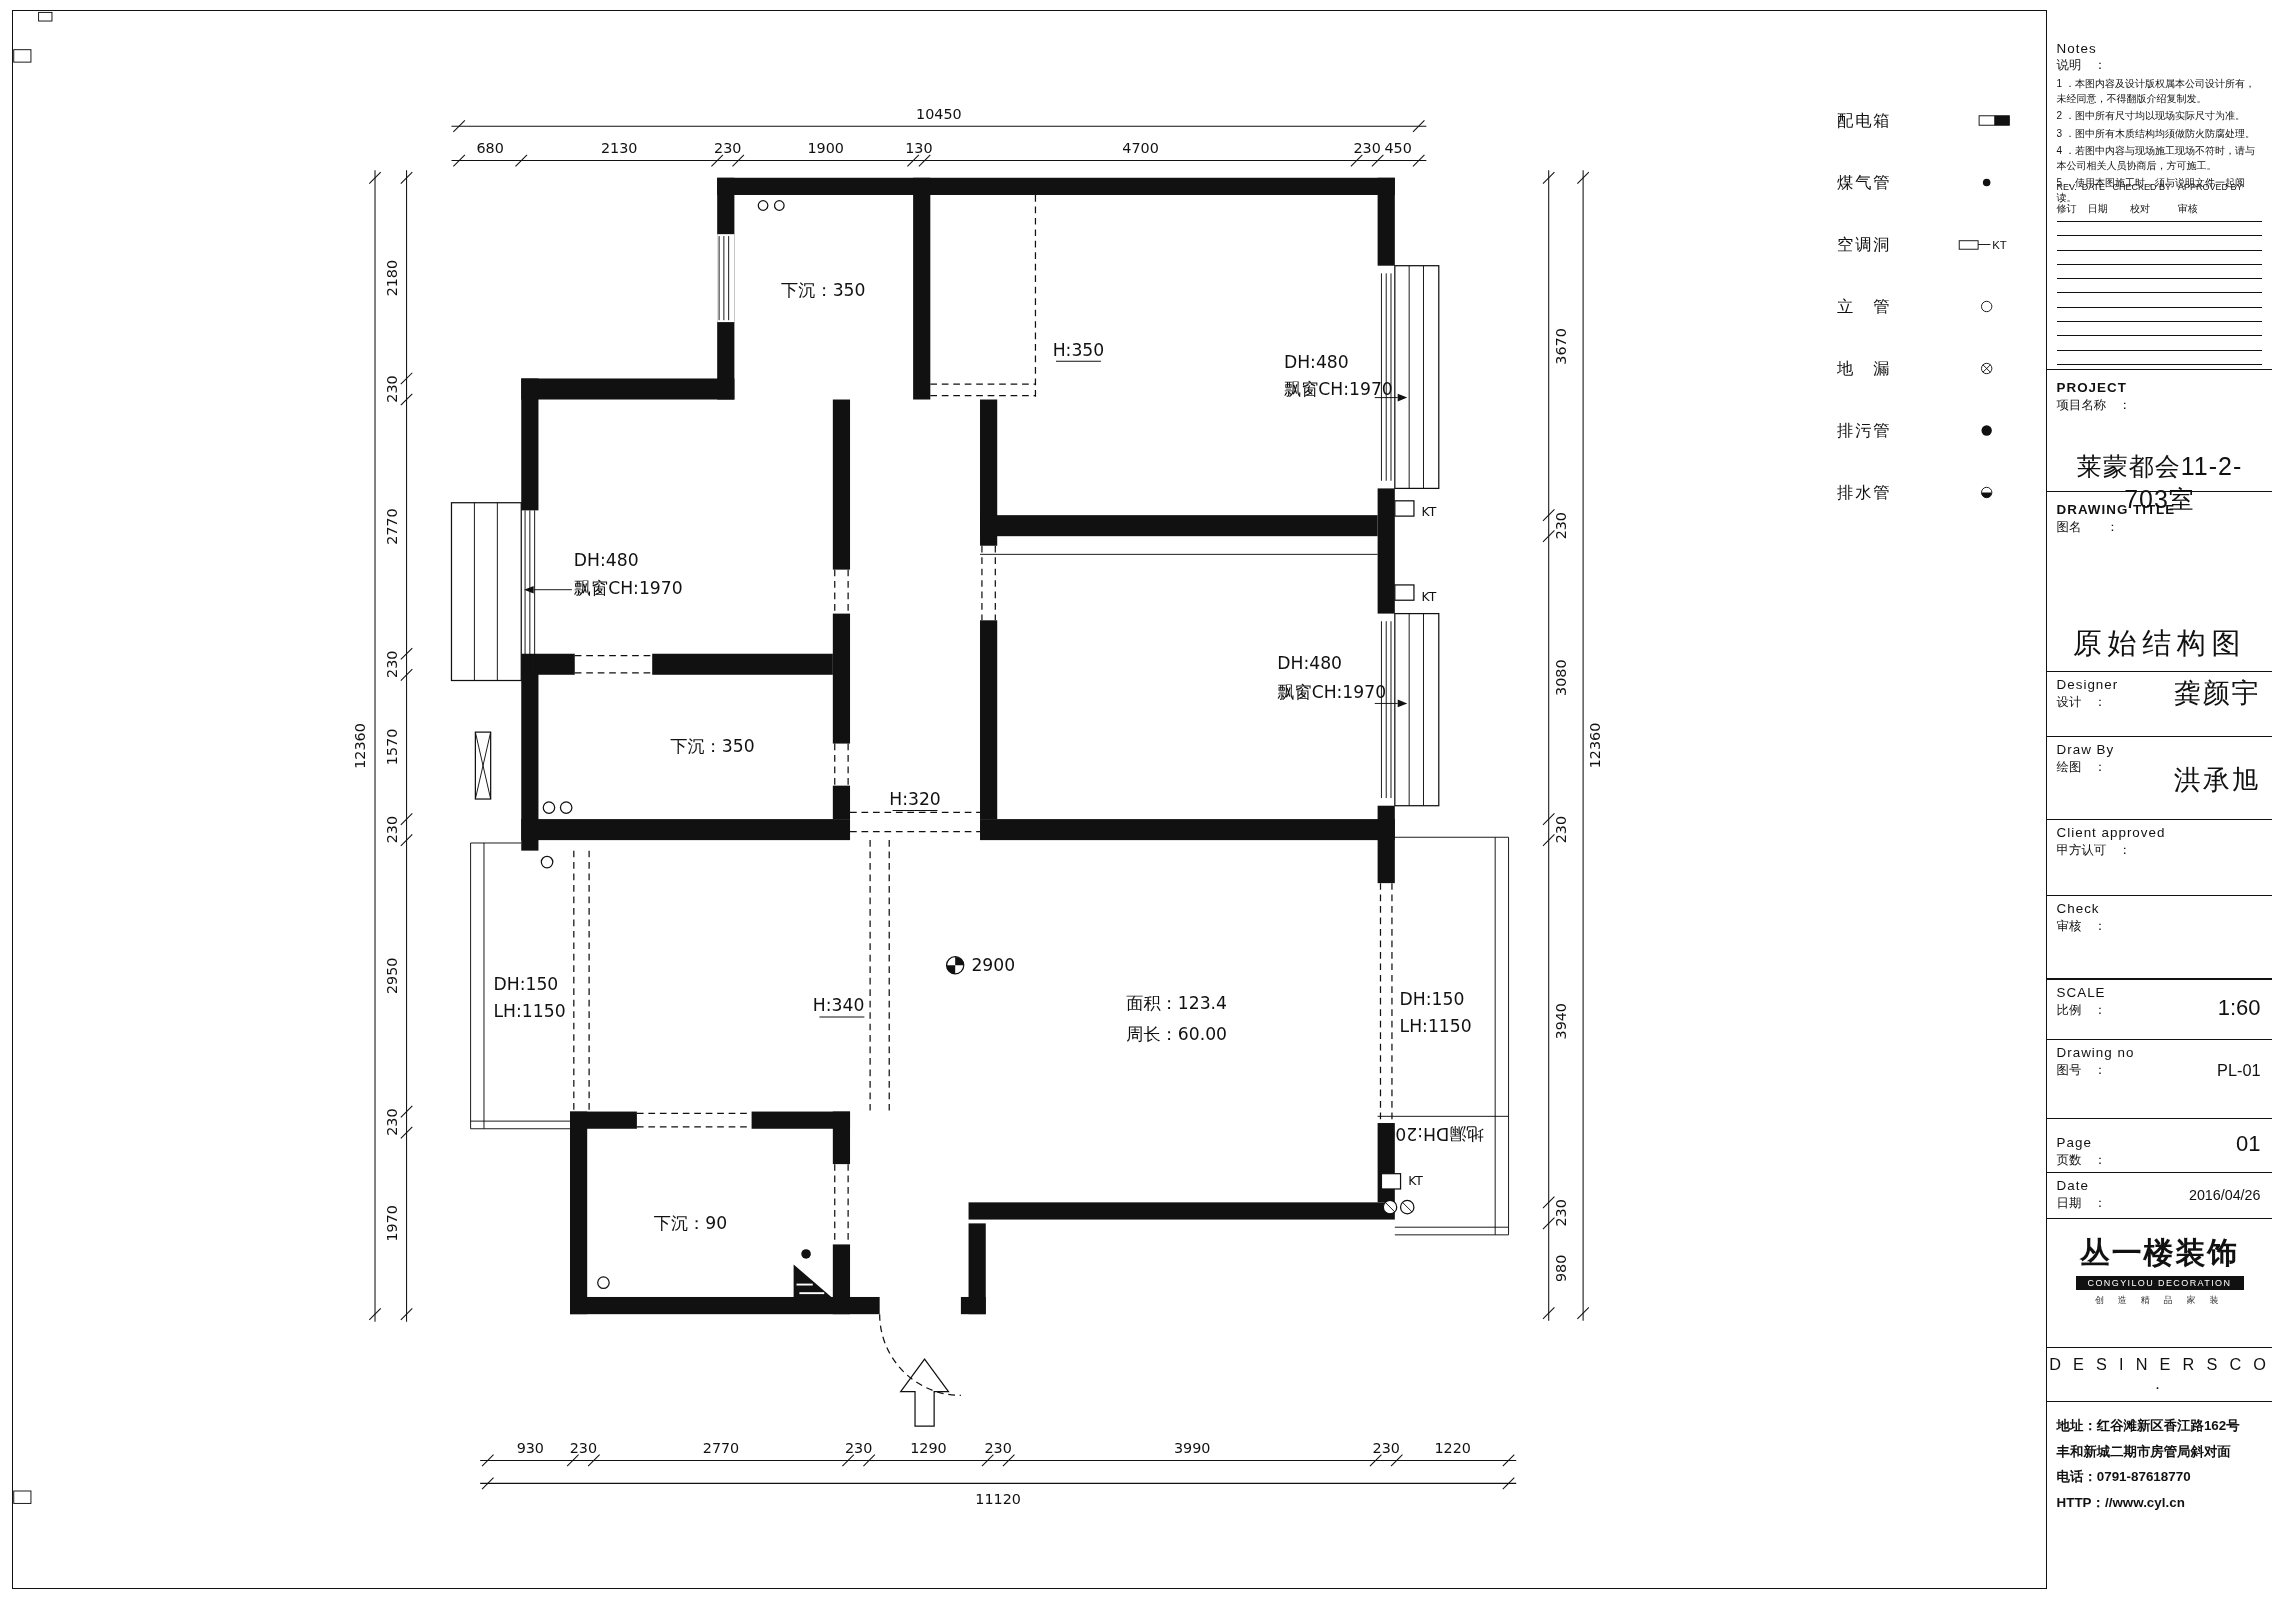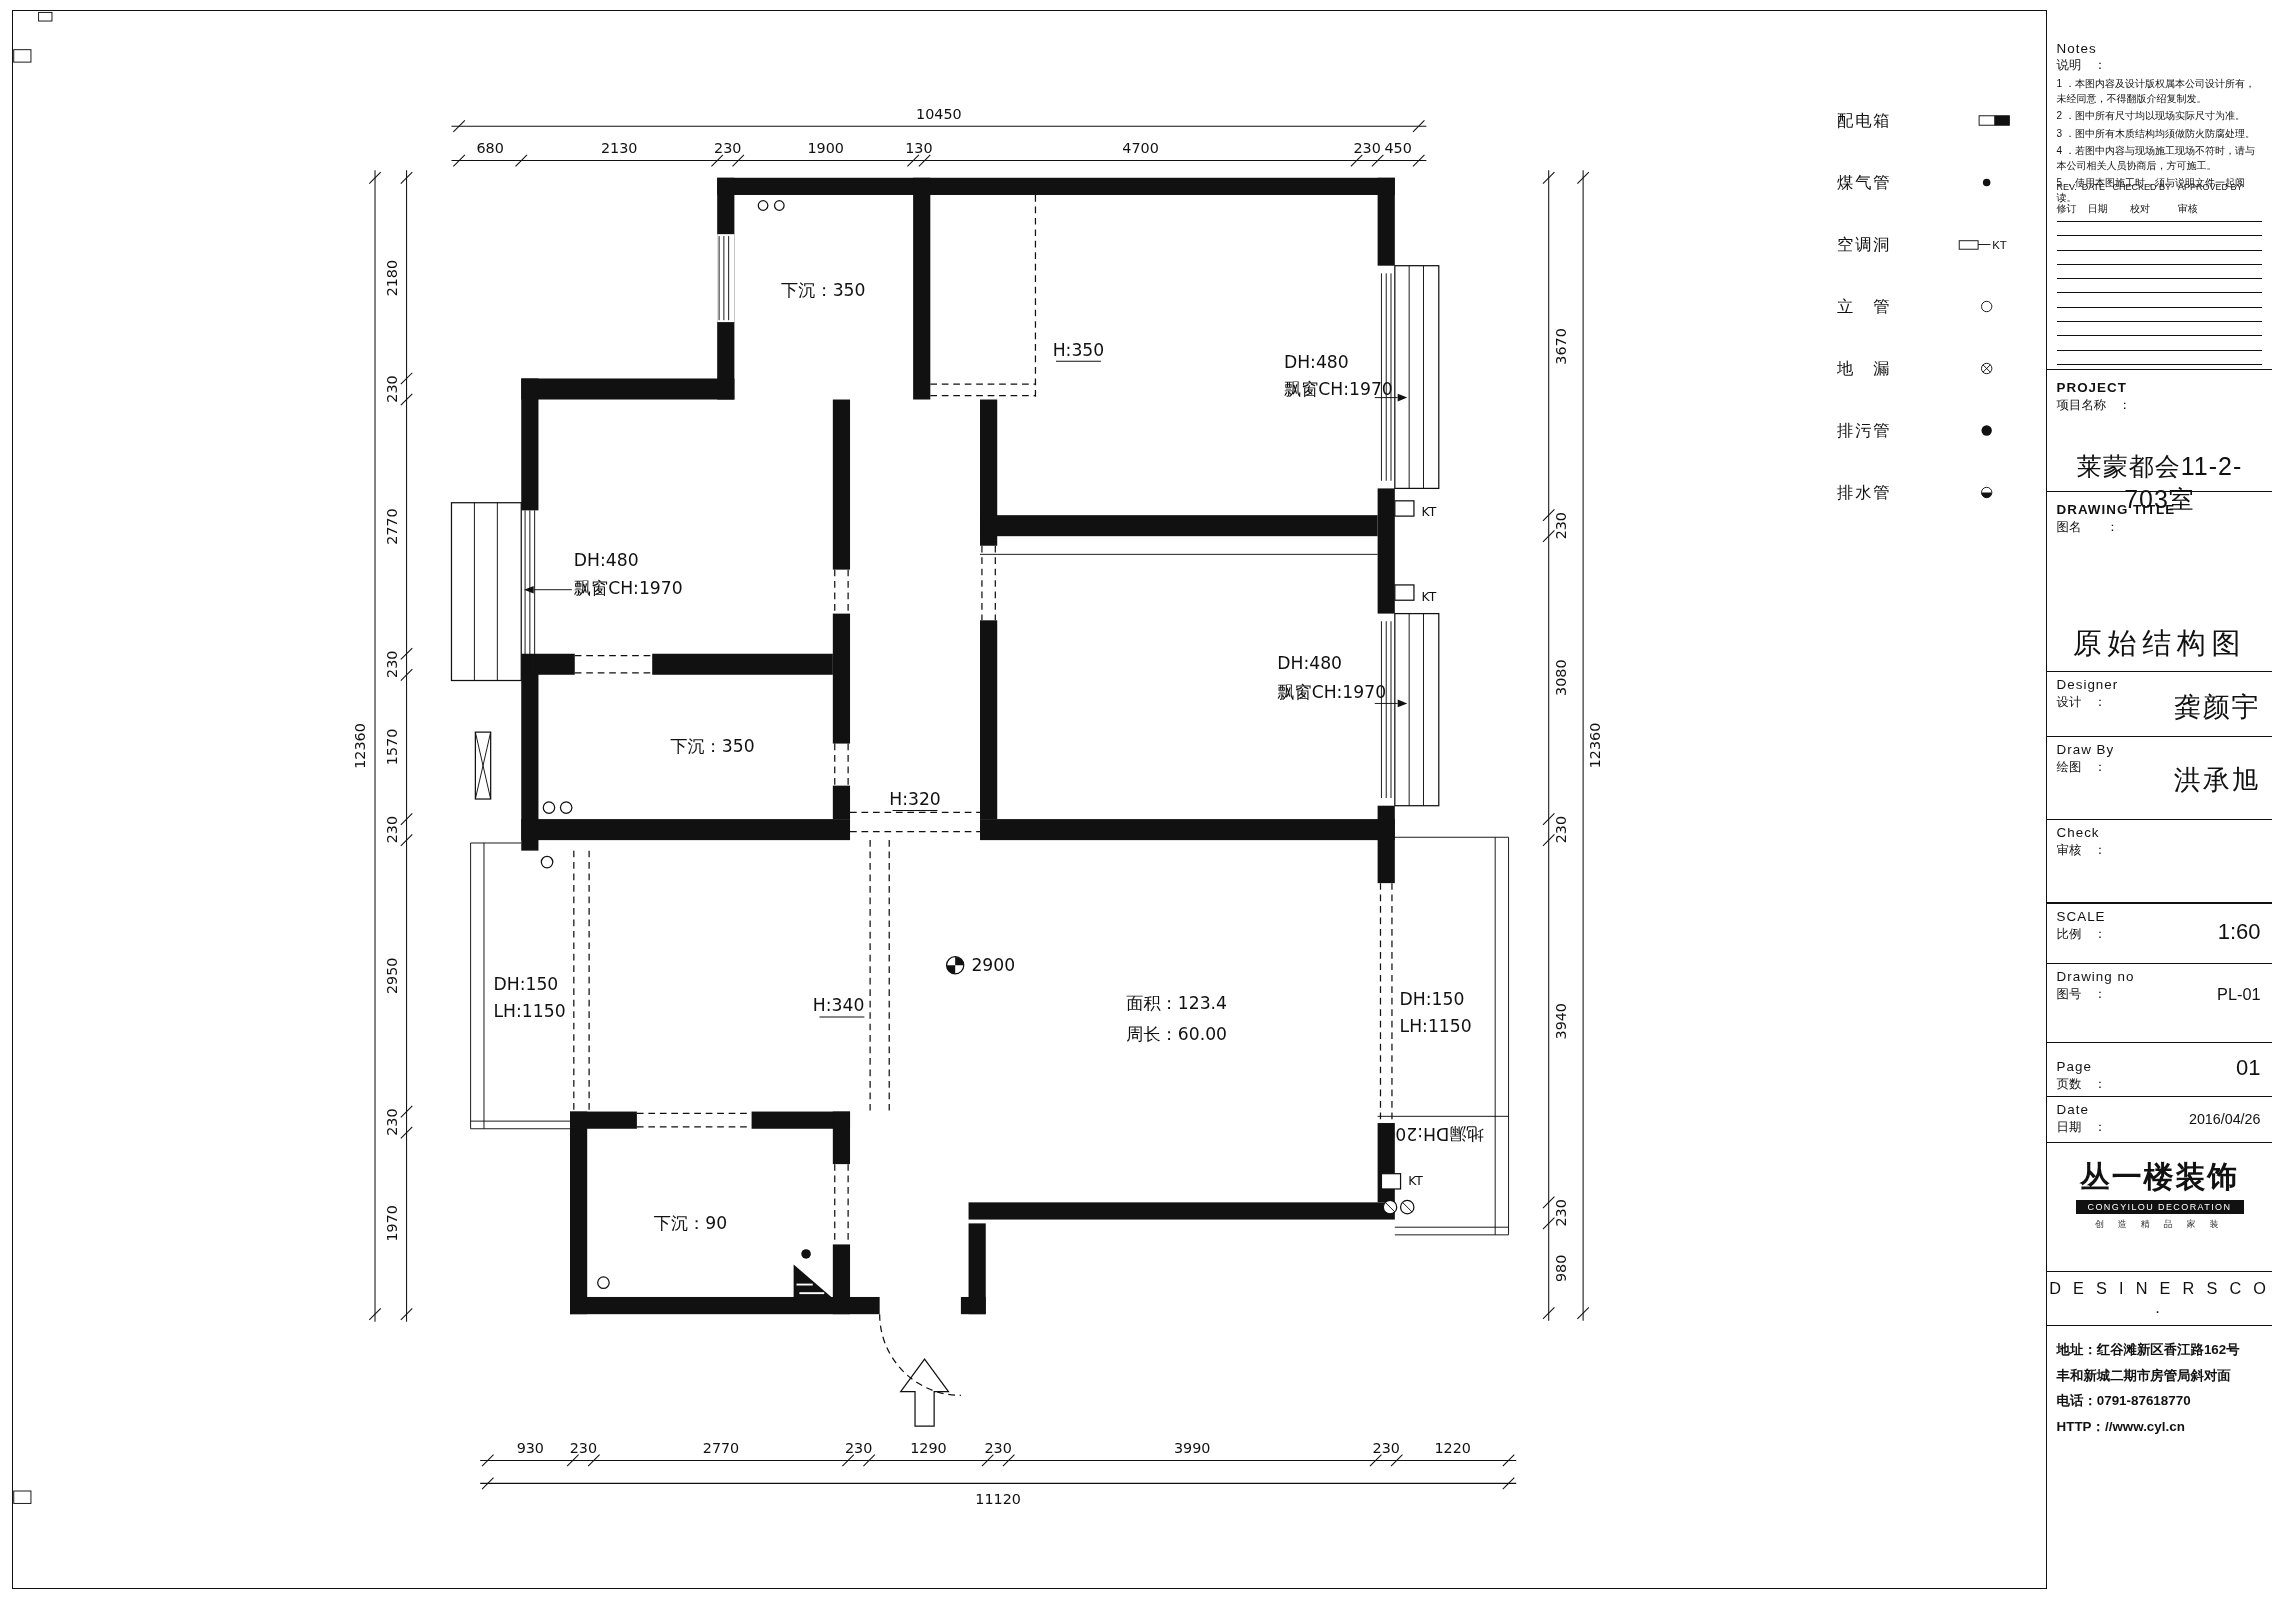--- a/index.html
+++ b/index.html
@@ -430,26 +430,30 @@
       <div class="project-name">莱蒙都会11-2-703室</div>
     </div>
     <div class="tb tb-sec tb-dtitle">
       <div class="en">DRAWING TITLE</div>
       <div class="cn">图名　　：</div>
       <div class="dtitle-name">原始结构图</div>
     </div>
     <div class="tb tb-row" style="height:65px;padding-top:4.8px;">
       <div class="en light">Designer</div>
       <div class="cn">设计　：</div>
-      <div class="val big-name" style="top:17px;">龚颜宇</div>
+      <div class="val big-name" style="top:3px;">龚颜宇</div>
     </div>
     <div class="tb tb-row" style="height:83px;padding-top:4.8px;">
       <div class="en light">Draw By</div>
       <div class="cn">绘图　：</div>
       <div class="val big-name" style="top:25px;">洪承旭</div>
+    </div>
+    <div class="tb tb-row" style="height:76px;padding-top:4.8px;">
+      <div class="en light">Client approved</div>
+      <div class="cn">甲方认可　：</div>
     </div>
     <div class="tb tb-row" style="height:83px;padding-top:4.8px;">
       <div class="en light">Check</div>
       <div class="cn">审核　：</div>
     </div>
     <div class="tb tb-row" style="height:61px;padding-top:4.8px;border-top-width:2.1px;">
       <div class="en light">SCALE</div>
       <div class="cn">比例　：</div>
       <div class="val" style="top:15.3px;font-size:22px;">1:60</div>
     </div>

